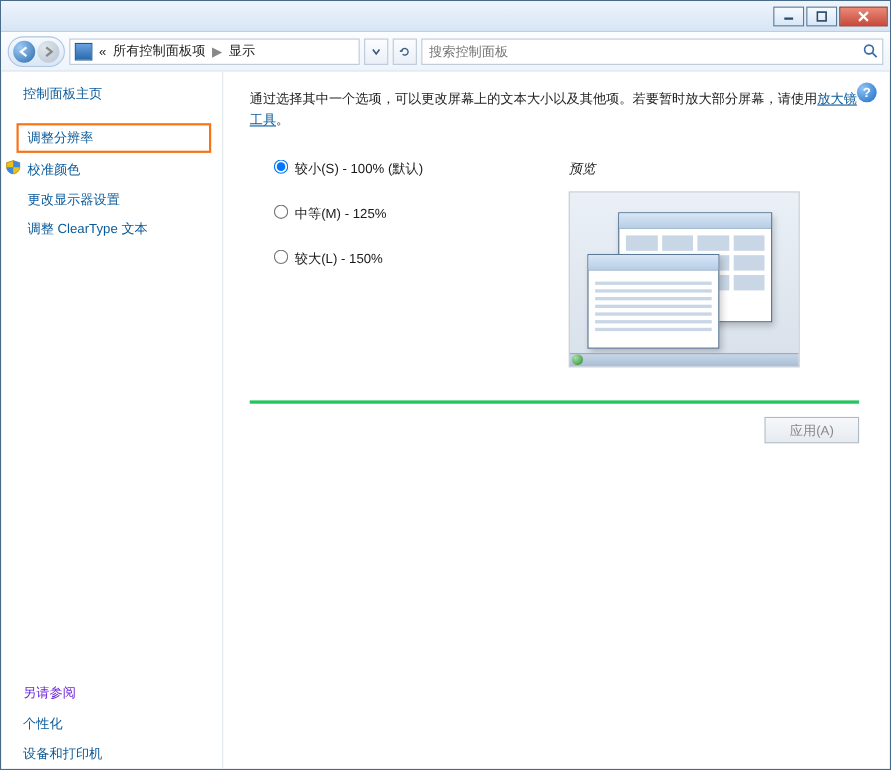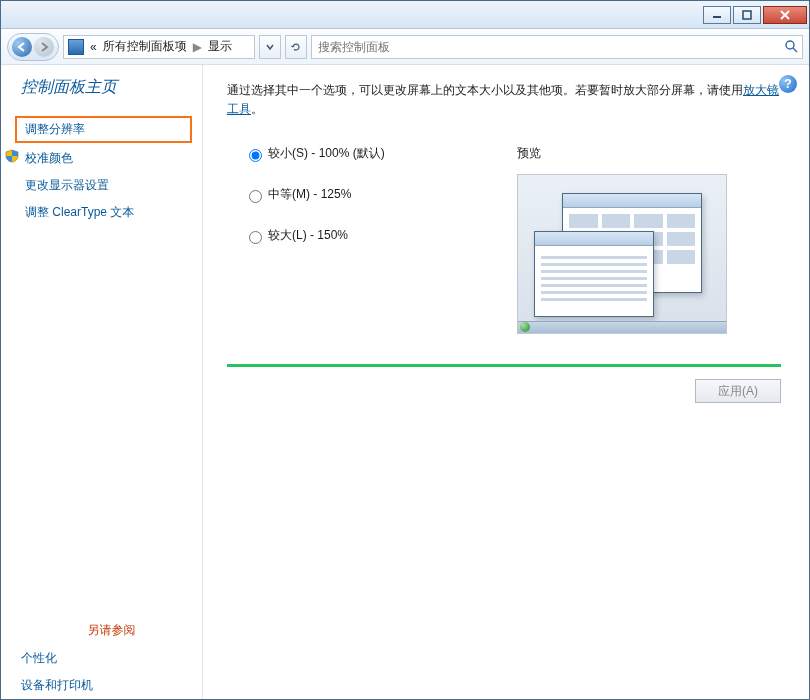--- a/index.html
+++ b/index.html
@@ -10,43 +10,43 @@
 .tbtn.close { width: 44px; background: linear-gradient(#e98a7a,#c94a3a); border-color: #8a2a1a; color: #fff; }
 .tbtn svg { display: block; }
 .navbar { height: 36px; display: flex; align-items: center; border-bottom: 1px solid #d8e0ea; background: linear-gradient(#fbfdff,#eef4fb); padding: 0 6px; gap: 4px; }
 .navback { width: 52px; height: 28px; border: 1px solid #b0c4de; border-radius: 14px; background: linear-gradient(#f6faff,#d8e6f6); display: flex; align-items: center; justify-content: center; gap: 2px; cursor: pointer; }
 .navback .circ { width: 20px; height: 20px; border-radius: 50%; background: radial-gradient(circle at 30% 30%, #9ecbf6, #2a6aaa); display: flex; align-items: center; justify-content: center; color: #fff; }
 .navback .circ.dis { background: radial-gradient(circle at 30% 30%, #e0e6ec, #b8c4d0); color: #888; }
 .addrbar { flex: 1; height: 24px; border: 1px solid #bcc8d6; background: #fff; display: flex; align-items: center; padding: 0 4px; gap: 6px; font-size: 12px; color: #222; }
 .addrbar .ico { width: 16px; height: 16px; background: linear-gradient(#6aa0e0,#2a6aaa); border: 1px solid #1a5a9a; }
 .addrbar .sep { color: #888; }
 .addr-drop, .addr-ref { width: 22px; height: 24px; border: 1px solid #bcc8d6; background: linear-gradient(#fbfdff,#eaf0f8); display: flex; align-items: center; justify-content: center; cursor: pointer; }
-.searchbar { position: relative; width: 492px; height: 24px; border: 1px solid #bcc8d6; background: #fff; display: flex; align-items: center; }
+.searchbar { position: relative; width: 420px; height: 24px; border: 1px solid #bcc8d6; background: #fff; display: flex; align-items: center; }
 .searchbar input { border: none; outline: none; width: 100%; height: 100%; padding: 0 24px 0 6px; font-size: 12px; color: #888; background: transparent; }
 .searchbar .sicon { position: absolute; right: 4px; top: 3px; color: #3a6aaa; cursor: pointer; }
 .body { display: flex; height: calc(700px - 28px - 36px - 2px); }
 .sidebar { width: 202px; border-right: 1px solid #e0e6ec; padding: 12px 0 0 0; display: flex; flex-direction: column; }
 .sidebar .sec { padding: 0 16px 6px 20px; }
-.cp-home { color: #0a5a9a; font-size: 16px; display: inline-block; margin-bottom: 10px; cursor: pointer; font-style: italic; }
+.cp-home { color: #0a5a9a; font-size: 12px; display: inline-block; margin-bottom: 10px; cursor: pointer; }
 .sidelink { display: block; color: #0a5a9a; font-size: 12px; padding: 5px 0 5px 24px; cursor: pointer; position: relative; }
 .sidelink.highlight { border: 2px solid #f97316; margin: 2px 10px 2px 14px; padding: 3px 0 3px 8px; }
 .sidelink .shield { position: absolute; left: 4px; top: 4px; width: 14px; height: 14px; }
 .spacer { flex: 1; }
-.seealso-hdr { color: #c2410c; font-size: 12px; padding: 0 0 6px 20px; text-align: center; }
+.seealso-hdr { color: #6d28d9; font-size: 12px; padding: 0 0 6px 20px; }
 .content { flex: 1; position: relative; padding: 16px 28px 0 24px; }
 .help { position: absolute; right: 12px; top: 10px; width: 18px; height: 18px; border-radius: 50%; background: radial-gradient(circle at 30% 30%, #8ec4f6, #1a6aca); color: #fff; display: flex; align-items: center; justify-content: center; font-weight: bold; font-size: 12px; cursor: pointer; }
 .heading { color: #0a3a6a; font-size: 15px; margin-bottom: 8px; }
 .desc { font-size: 12px; color: #222; line-height: 1.6; }
 .desc a { color: #0a5a9a; text-decoration: underline; cursor: pointer; }
 .options-row { display: flex; margin-top: 26px; }
 .options-col { width: 290px; }
-.opt { display: flex; align-items: flex-end; gap: 6px; font-size: 12px; margin-bottom: 24px; padding-left: 22px; }
+.opt { display: flex; align-items: flex-start; gap: 6px; font-size: 12px; margin-bottom: 24px; padding-left: 22px; }
 .opt input { cursor: pointer; }
 .opt label { cursor: pointer; }
-.preview-col { flex: 1; }
+.preview-col { flex: 1; font-style: italic; }
 .preview-label { font-size: 12px; margin-bottom: 12px; color: #222; }
 .preview-box { width: 210px; height: 160px; border: 1px solid #c0c8d0; background: linear-gradient(#eaf0f6,#d8e0ea); position: relative; overflow: hidden; }
 .pv-win { position: absolute; background: #fff; border: 1px solid #4a6a8a; box-shadow: 2px 3px 6px rgba(0,0,0,.2); }
 .pv-win .hdr { height: 14px; background: linear-gradient(#d8e6f6,#b8cee6); border-bottom: 1px solid #90a8c0; }
 .pv-win.back { left: 44px; top: 18px; width: 140px; height: 100px; }
 .pv-win.front { left: 16px; top: 56px; width: 120px; height: 86px; }
 .pv-grid { padding: 6px; display: grid; grid-template-columns: repeat(4, 1fr); gap: 4px; }
 .pv-grid div { height: 14px; background: #c8d6e6; }
 .pv-lines { padding: 6px; }
 .pv-lines div { height: 3px; background: #c8d6e6; margin: 4px 0; }

